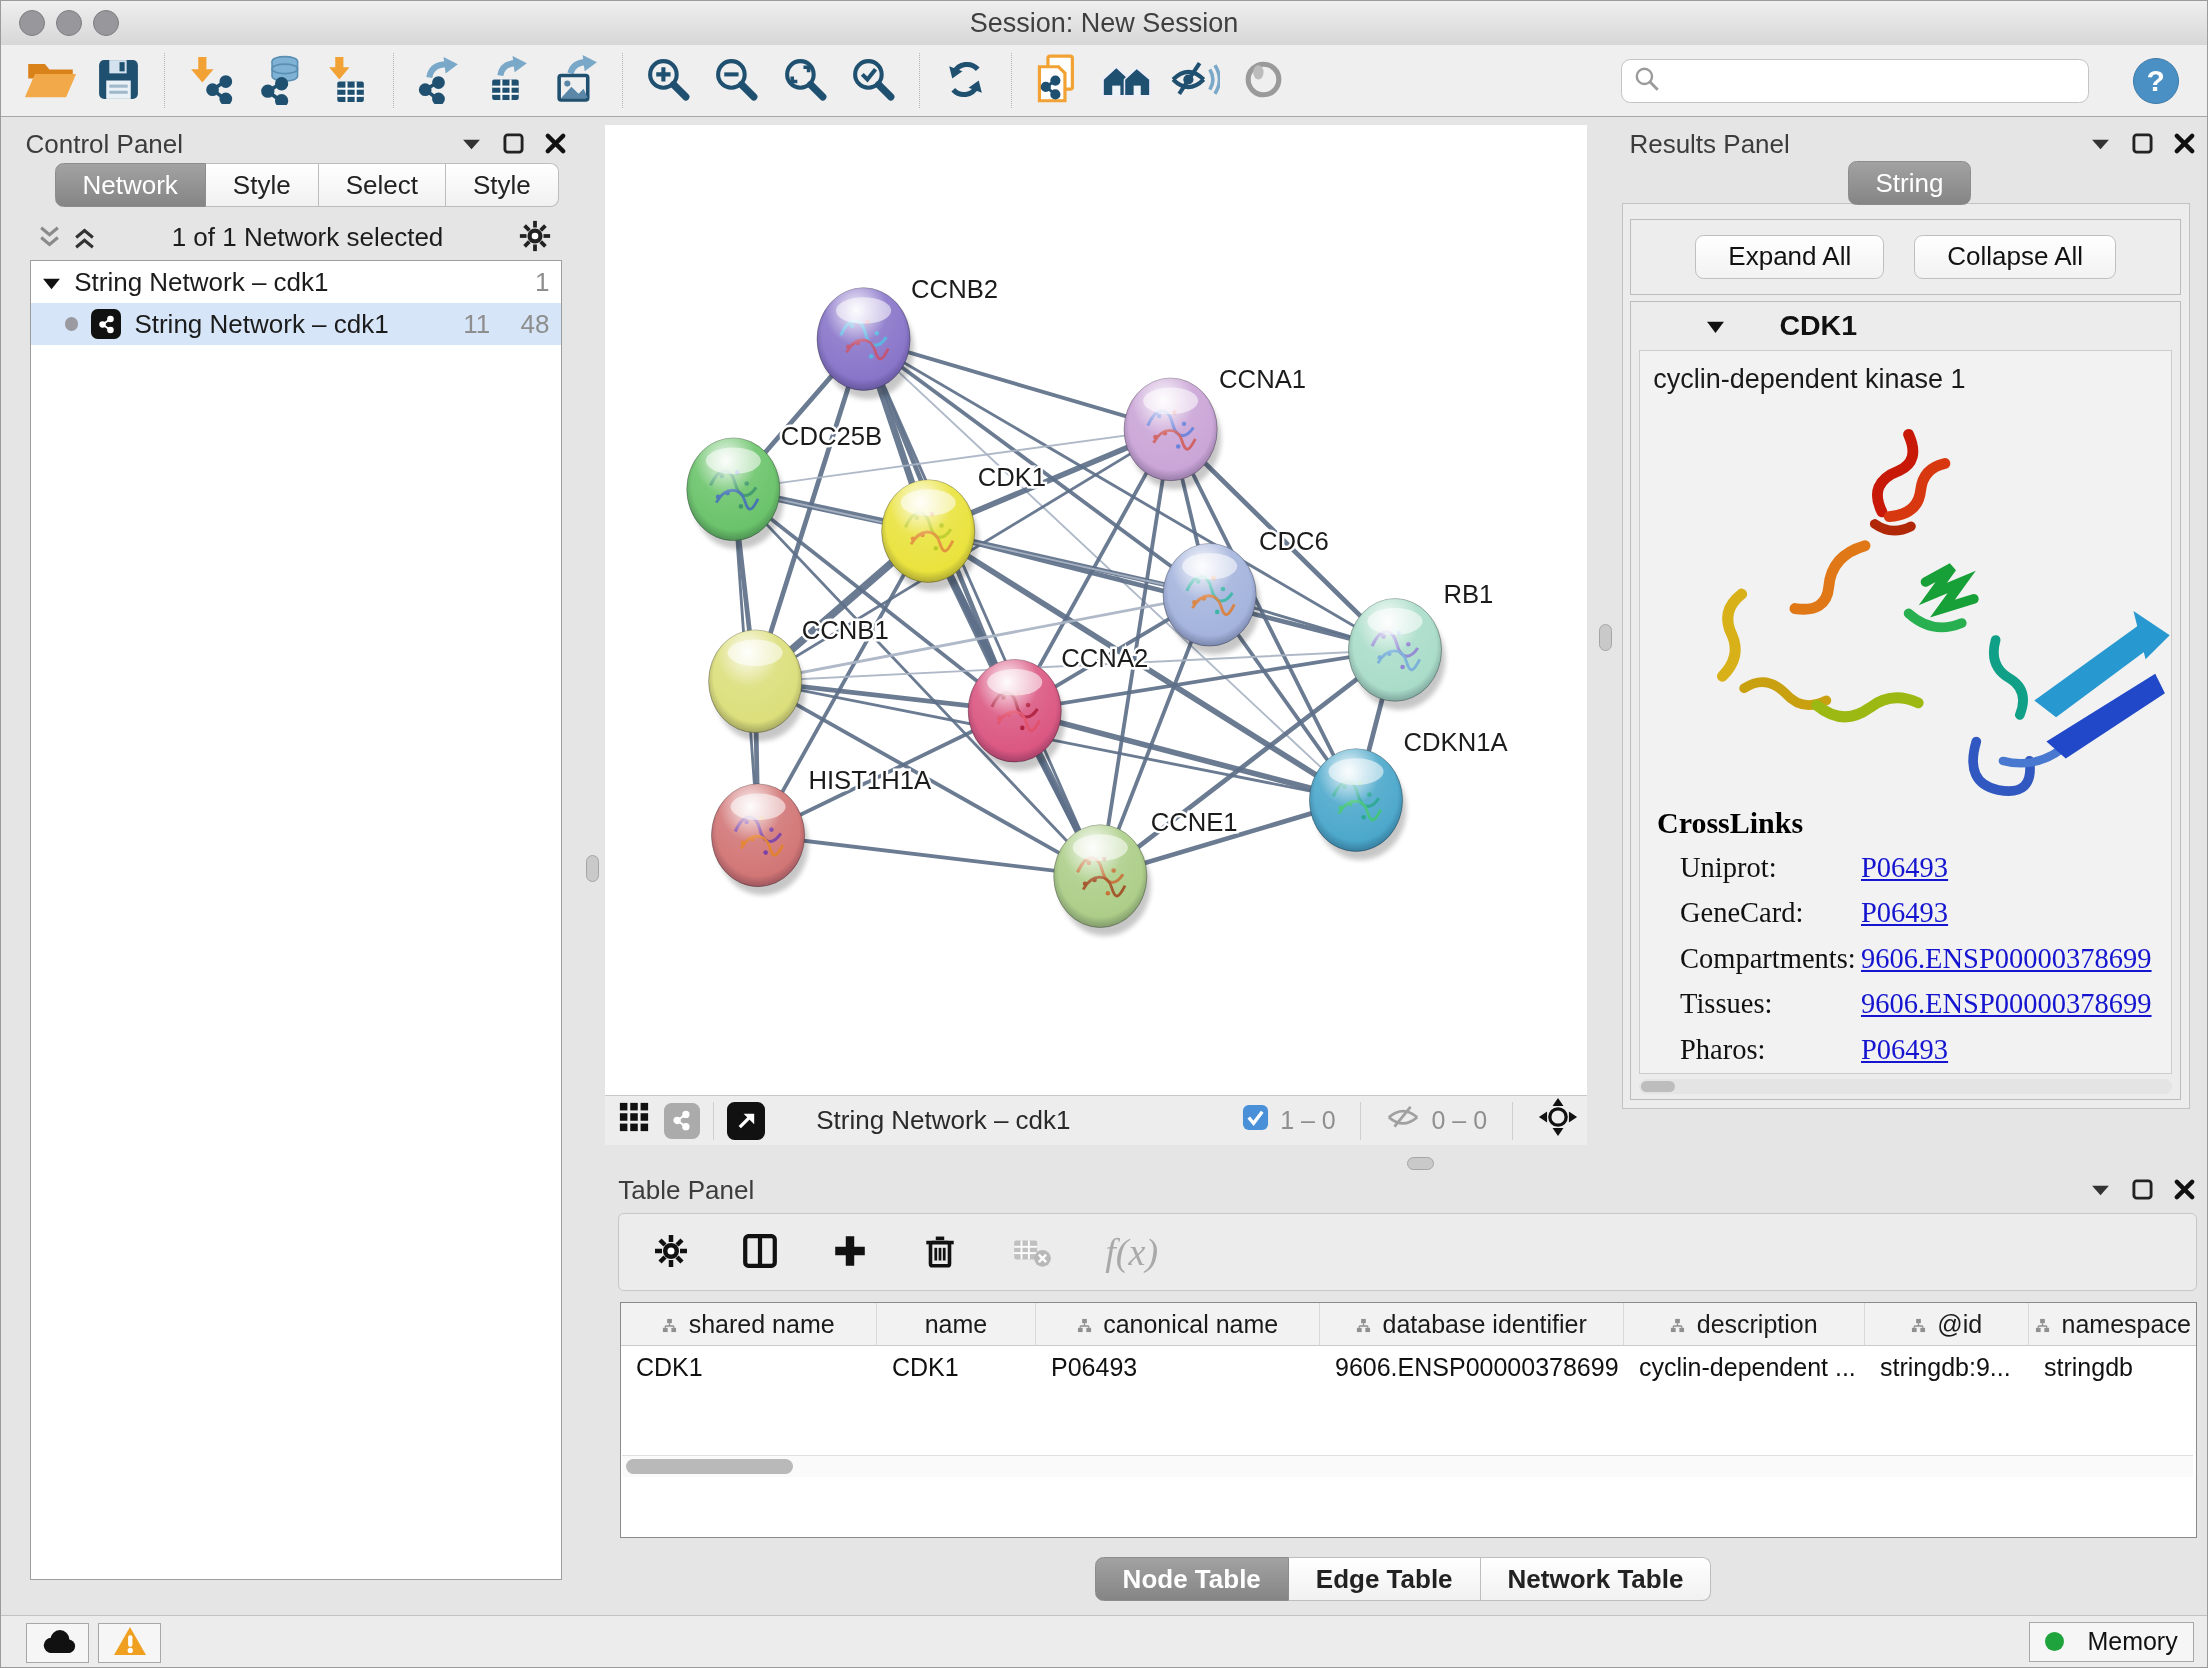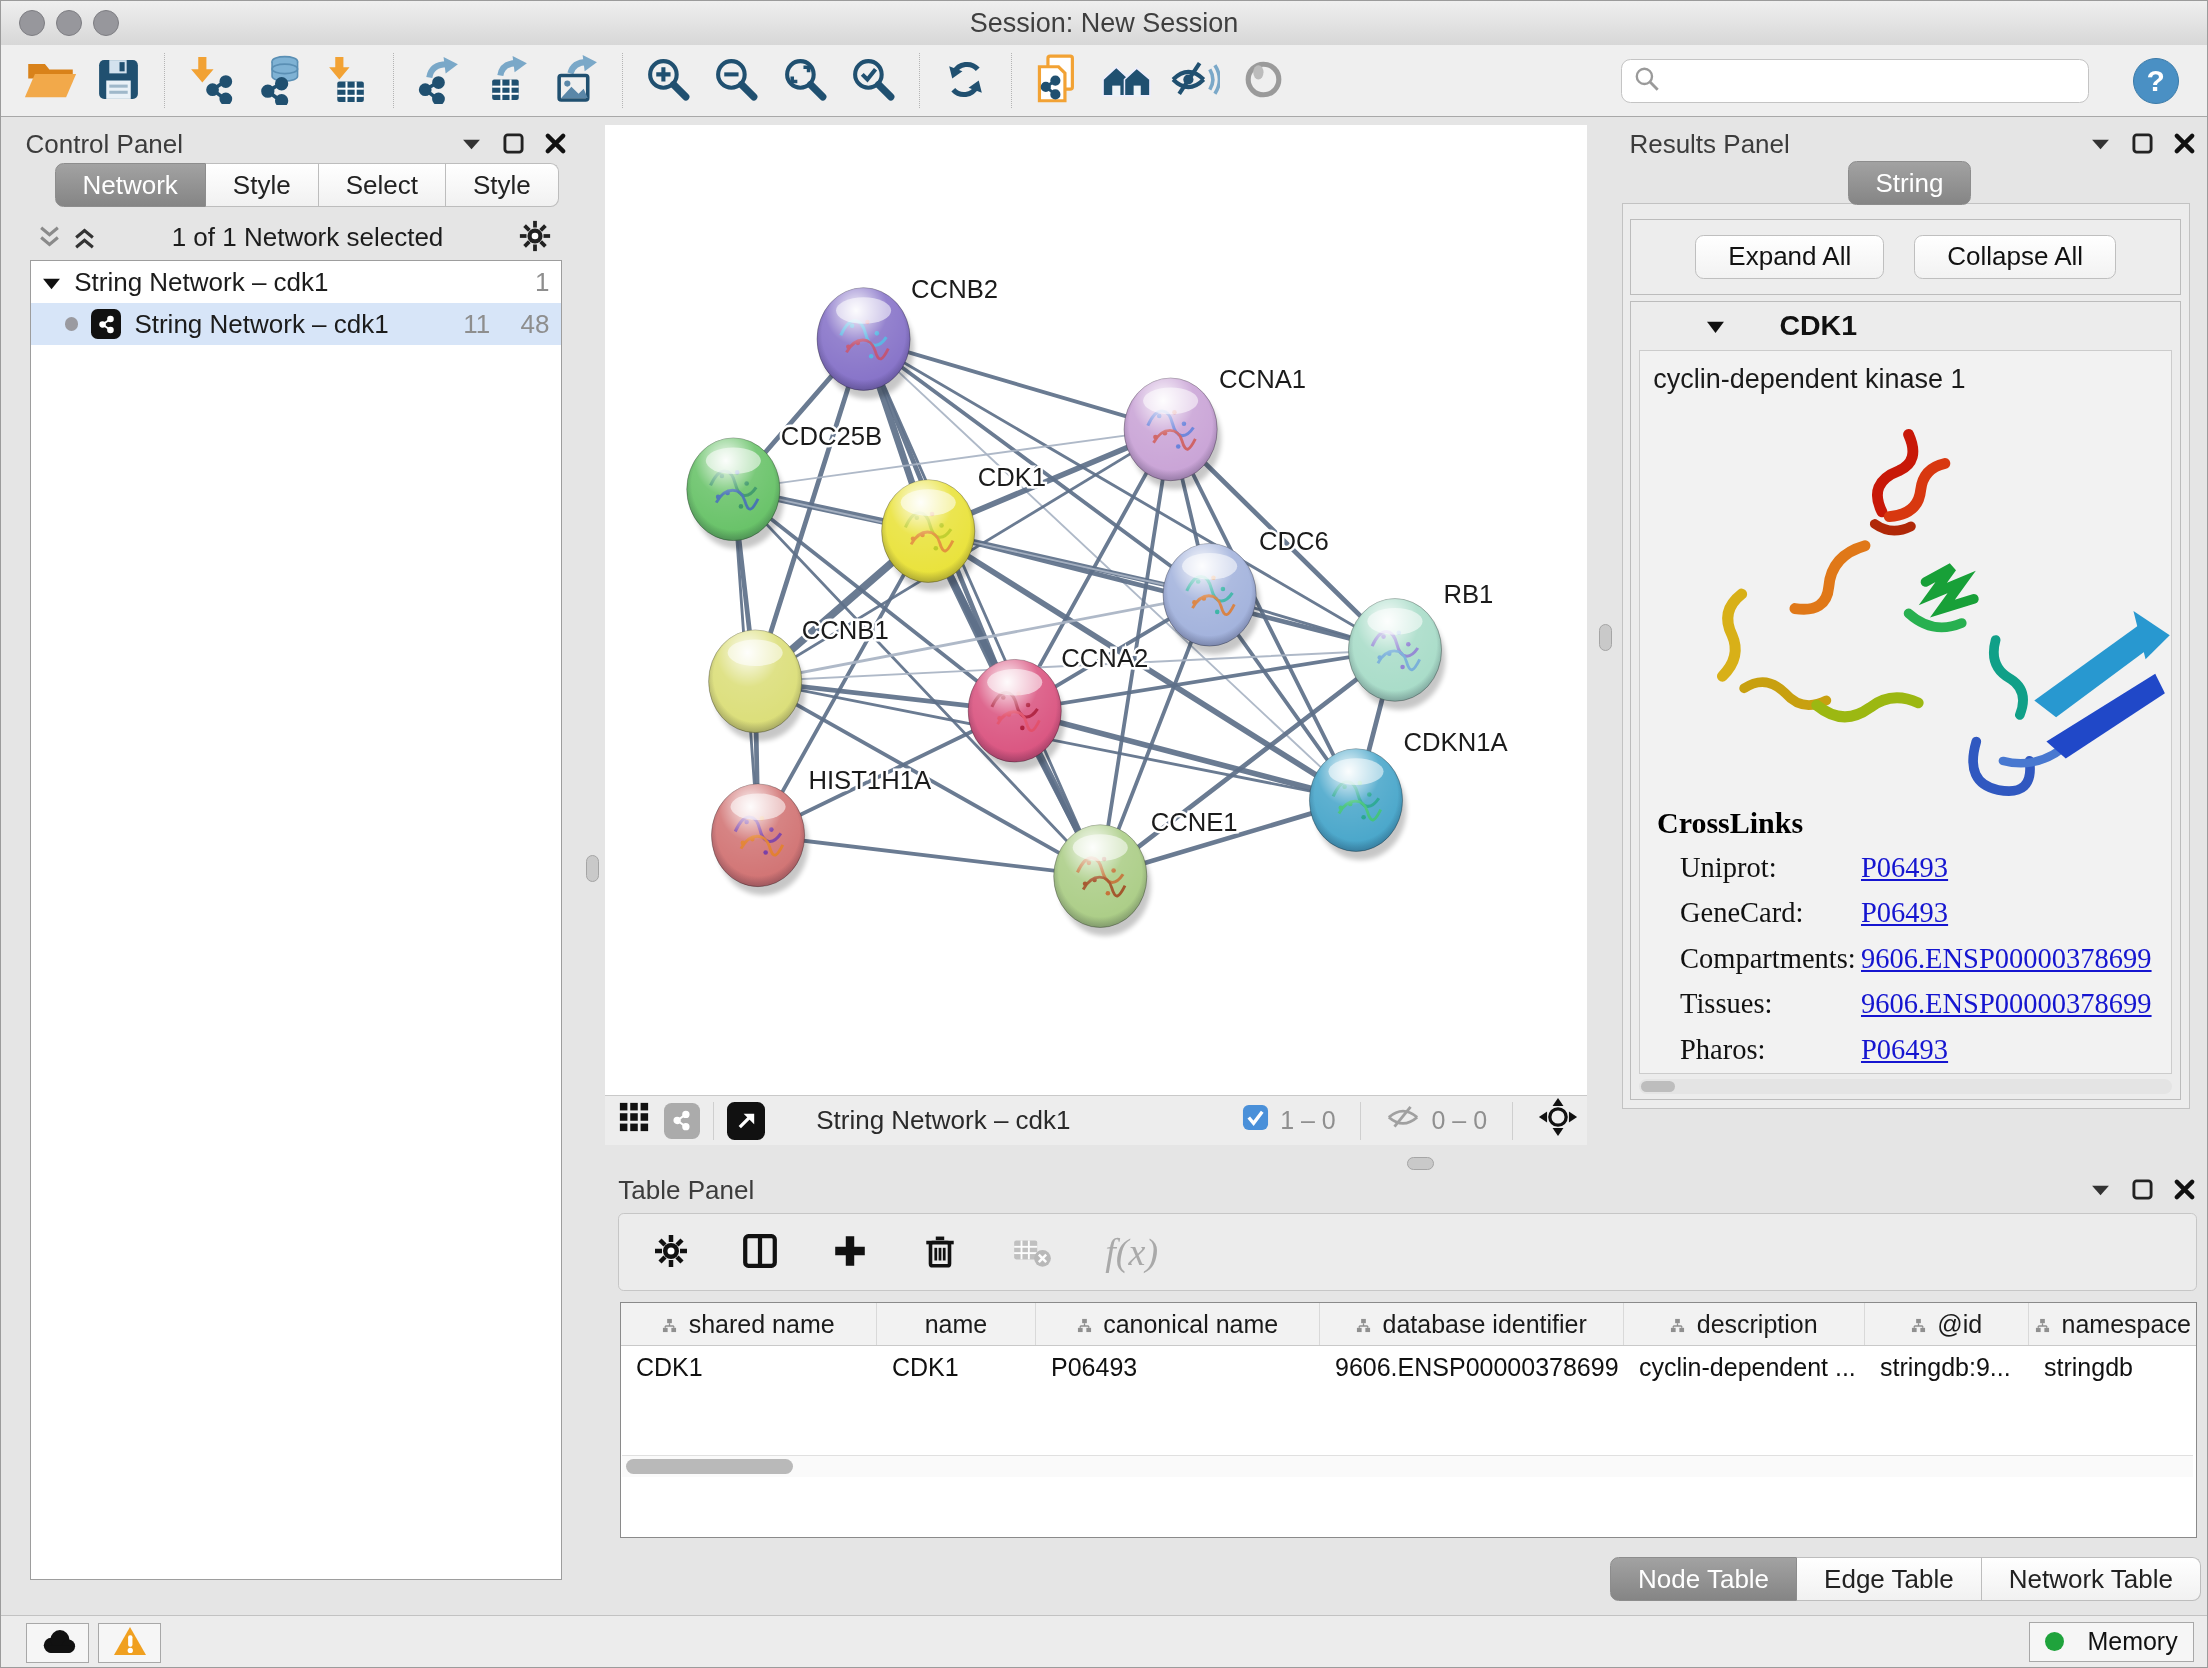--- a/index.html
+++ b/index.html
@@ -67,21 +67,21 @@
     border-radius:5.7px;display:flex;align-items:center;gap:52px;padding-left:34px;box-sizing:border-box;}
   .fx{font-family:"Liberation Serif",serif;font-style:italic;font-size:38px;color:#a9a9a9;}
   .tbl{position:absolute;left:15px;top:129px;right:3.8px;height:234px;background:#fff;border:1.9px solid #8a8a8a;overflow:hidden;}
   .thead{display:flex;height:42px;background:#f2f2f2;border-bottom:1px solid #c9c9c9;}
   .th{display:flex;align-items:center;justify-content:center;gap:11.4px;font-size:25px;color:#1a1a1a;
     border-right:1px solid #d9d9d9;box-sizing:border-box;overflow:hidden;white-space:nowrap;flex:0 0 auto;}
   .trowd{display:flex;height:42px;}
   .td{font-size:25px;color:#111;padding:6.7px 0 0 15px;box-sizing:border-box;overflow:hidden;white-space:nowrap;flex:0 0 auto;}
   .hscroll{position:absolute;left:17px;right:7.6px;bottom:135px;height:21px;background:#fafafa;border-top:1px solid #e0e0e0;}
   .hscroll i{position:absolute;left:3.8px;top:2.9px;width:167px;height:15px;background:#b9b9b9;border-radius:7.6px;display:block;}
-  .ttabs{position:absolute;left:0;right:0;bottom:11.4px;display:flex;justify-content:flex-end;}
+  .ttabs{position:absolute;left:0;right:0;bottom:11.4px;display:flex;justify-content:center;font-weight:bold;}
   
   .statusbar{position:absolute;left:0;bottom:0;width:100%;height:51px;background:#ececec;border-top:1px solid #c2c2c2;}
   .sbtn{position:absolute;top:6.7px;width:61px;height:38px;background:#f6f6f6;border:1.9px solid #a8a8a8;
     display:flex;align-items:center;justify-content:center;}
   .membtn{position:absolute;right:13.3px;top:5.7px;height:38px;background:#f6f6f6;border:1.9px solid #a8a8a8;
     display:flex;align-items:center;gap:23px;padding:0 15px;font-size:25px;color:#111;}
   .memdot{width:19px;height:19px;border-radius:50%;background:#1fa33c;}
   .chev{display:flex;gap:9.5px;align-items:center;}
 </style>
 </head>

